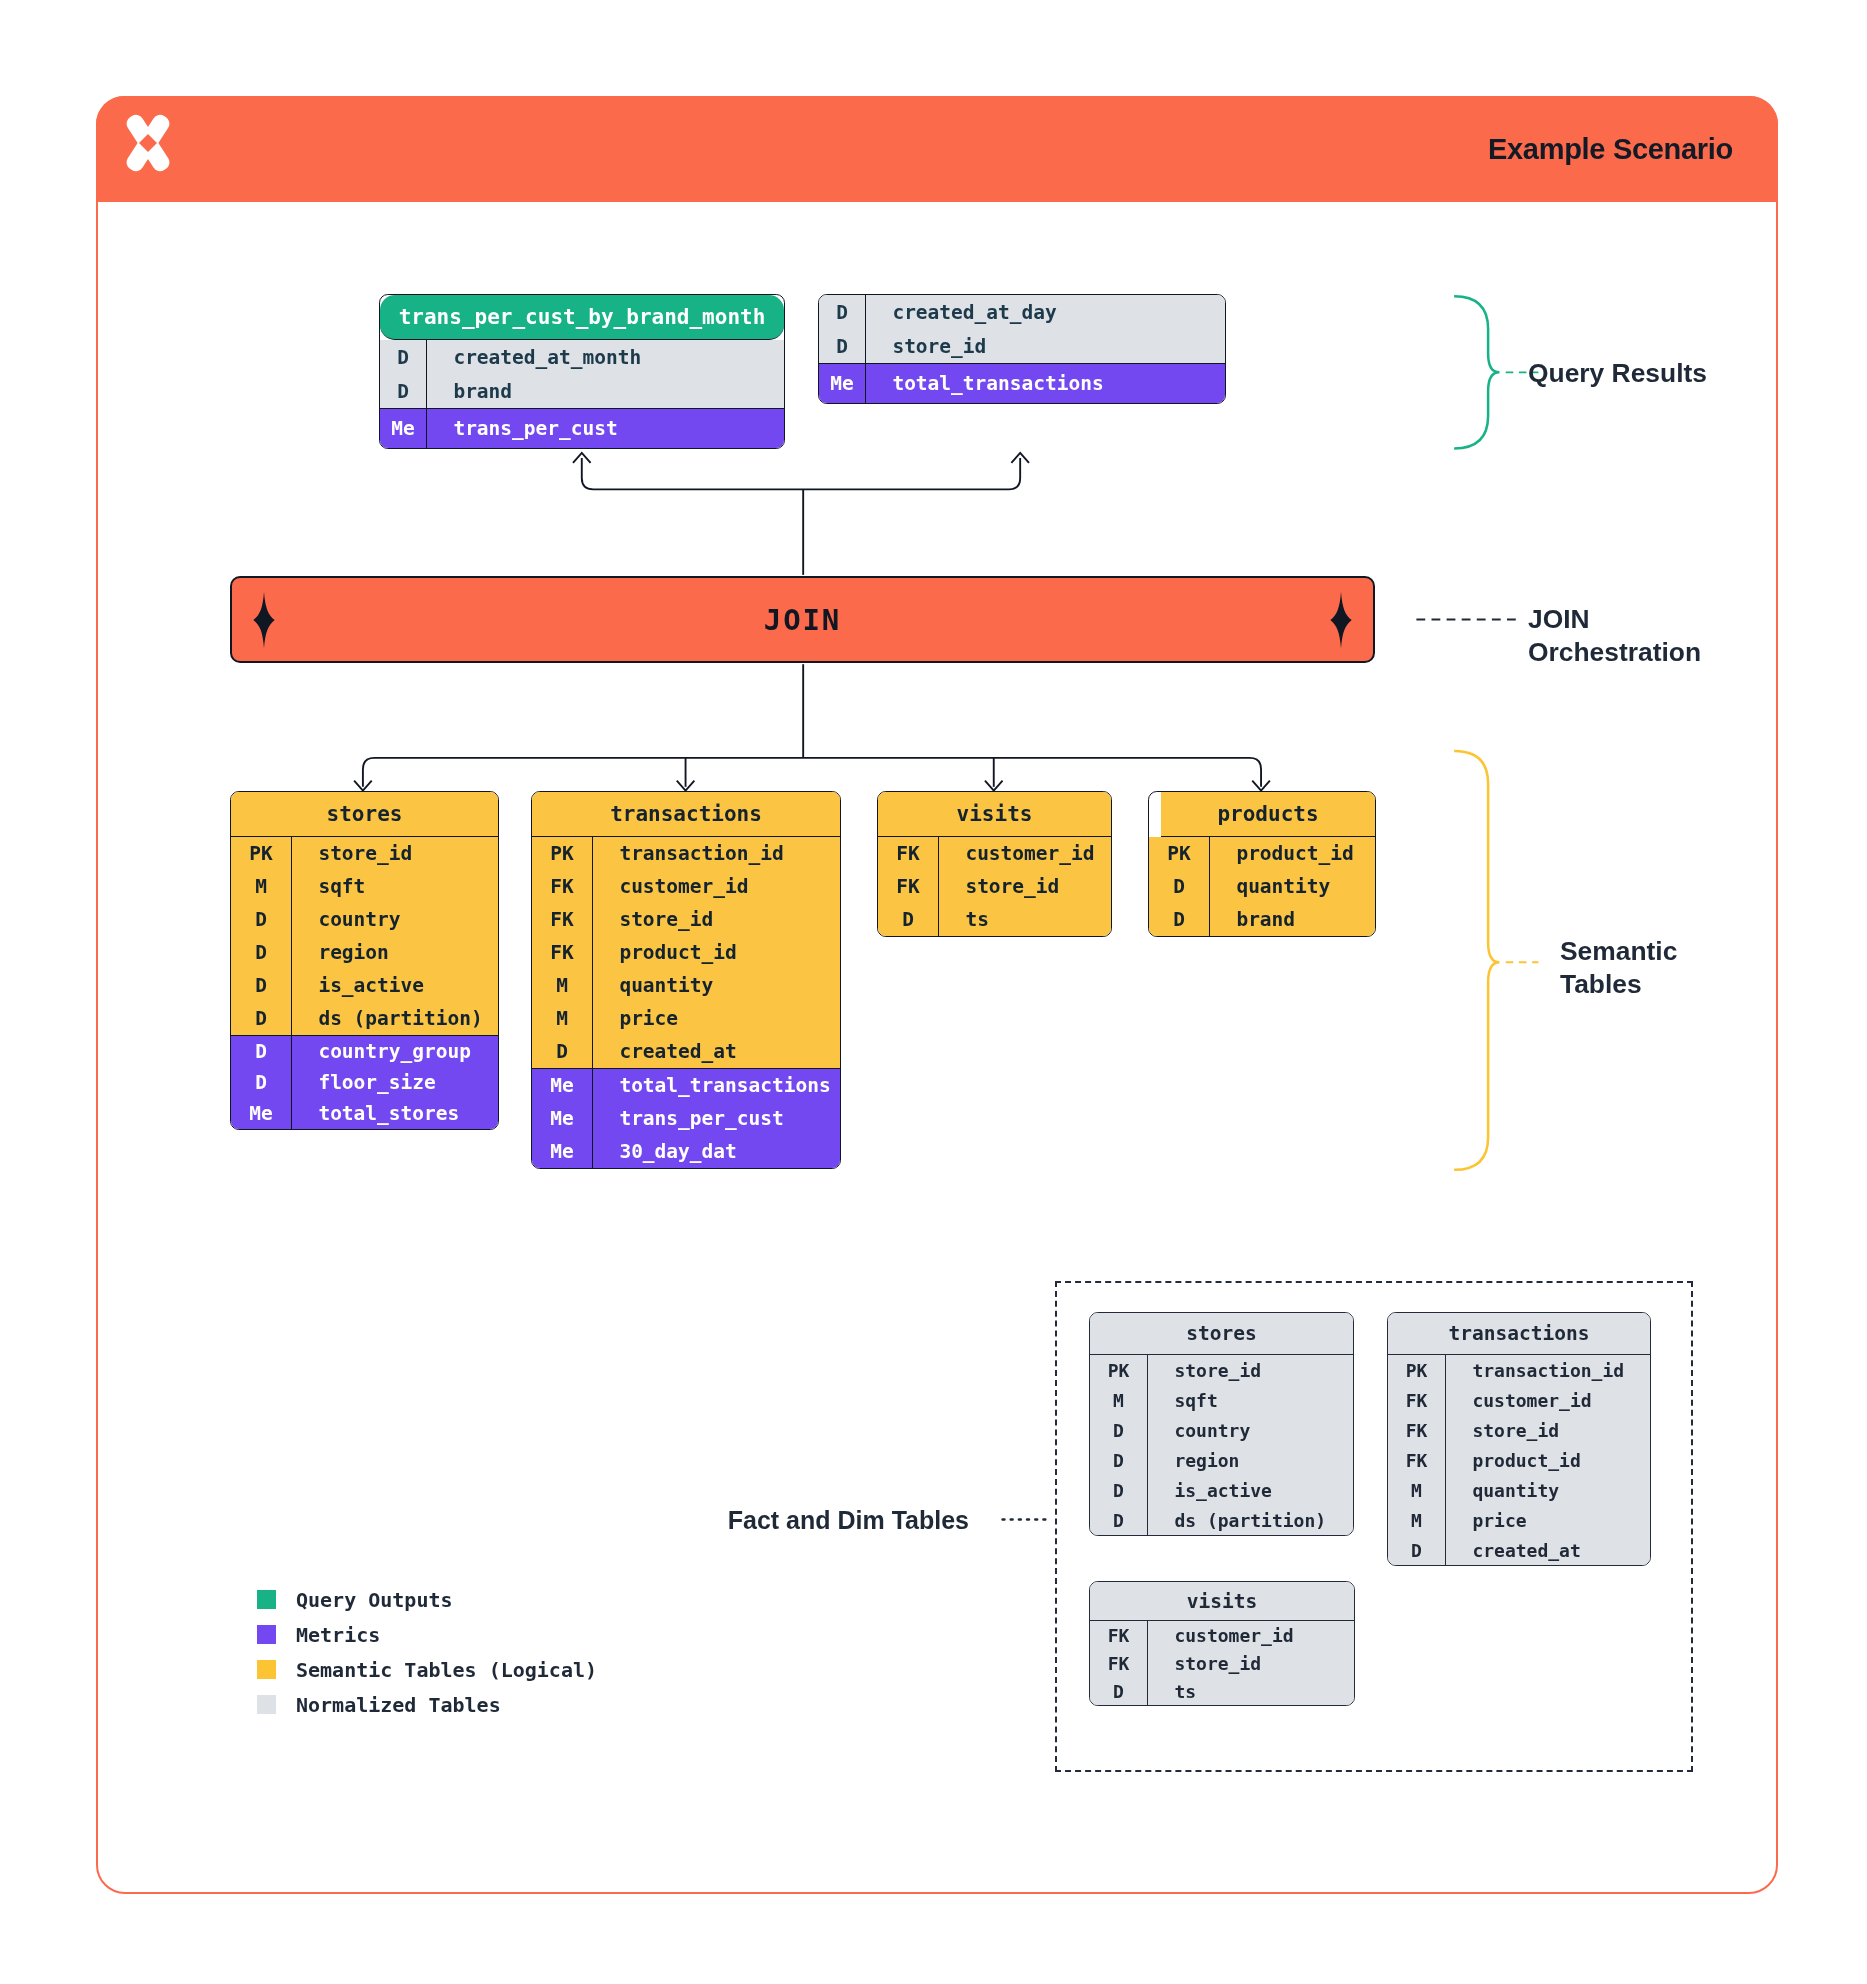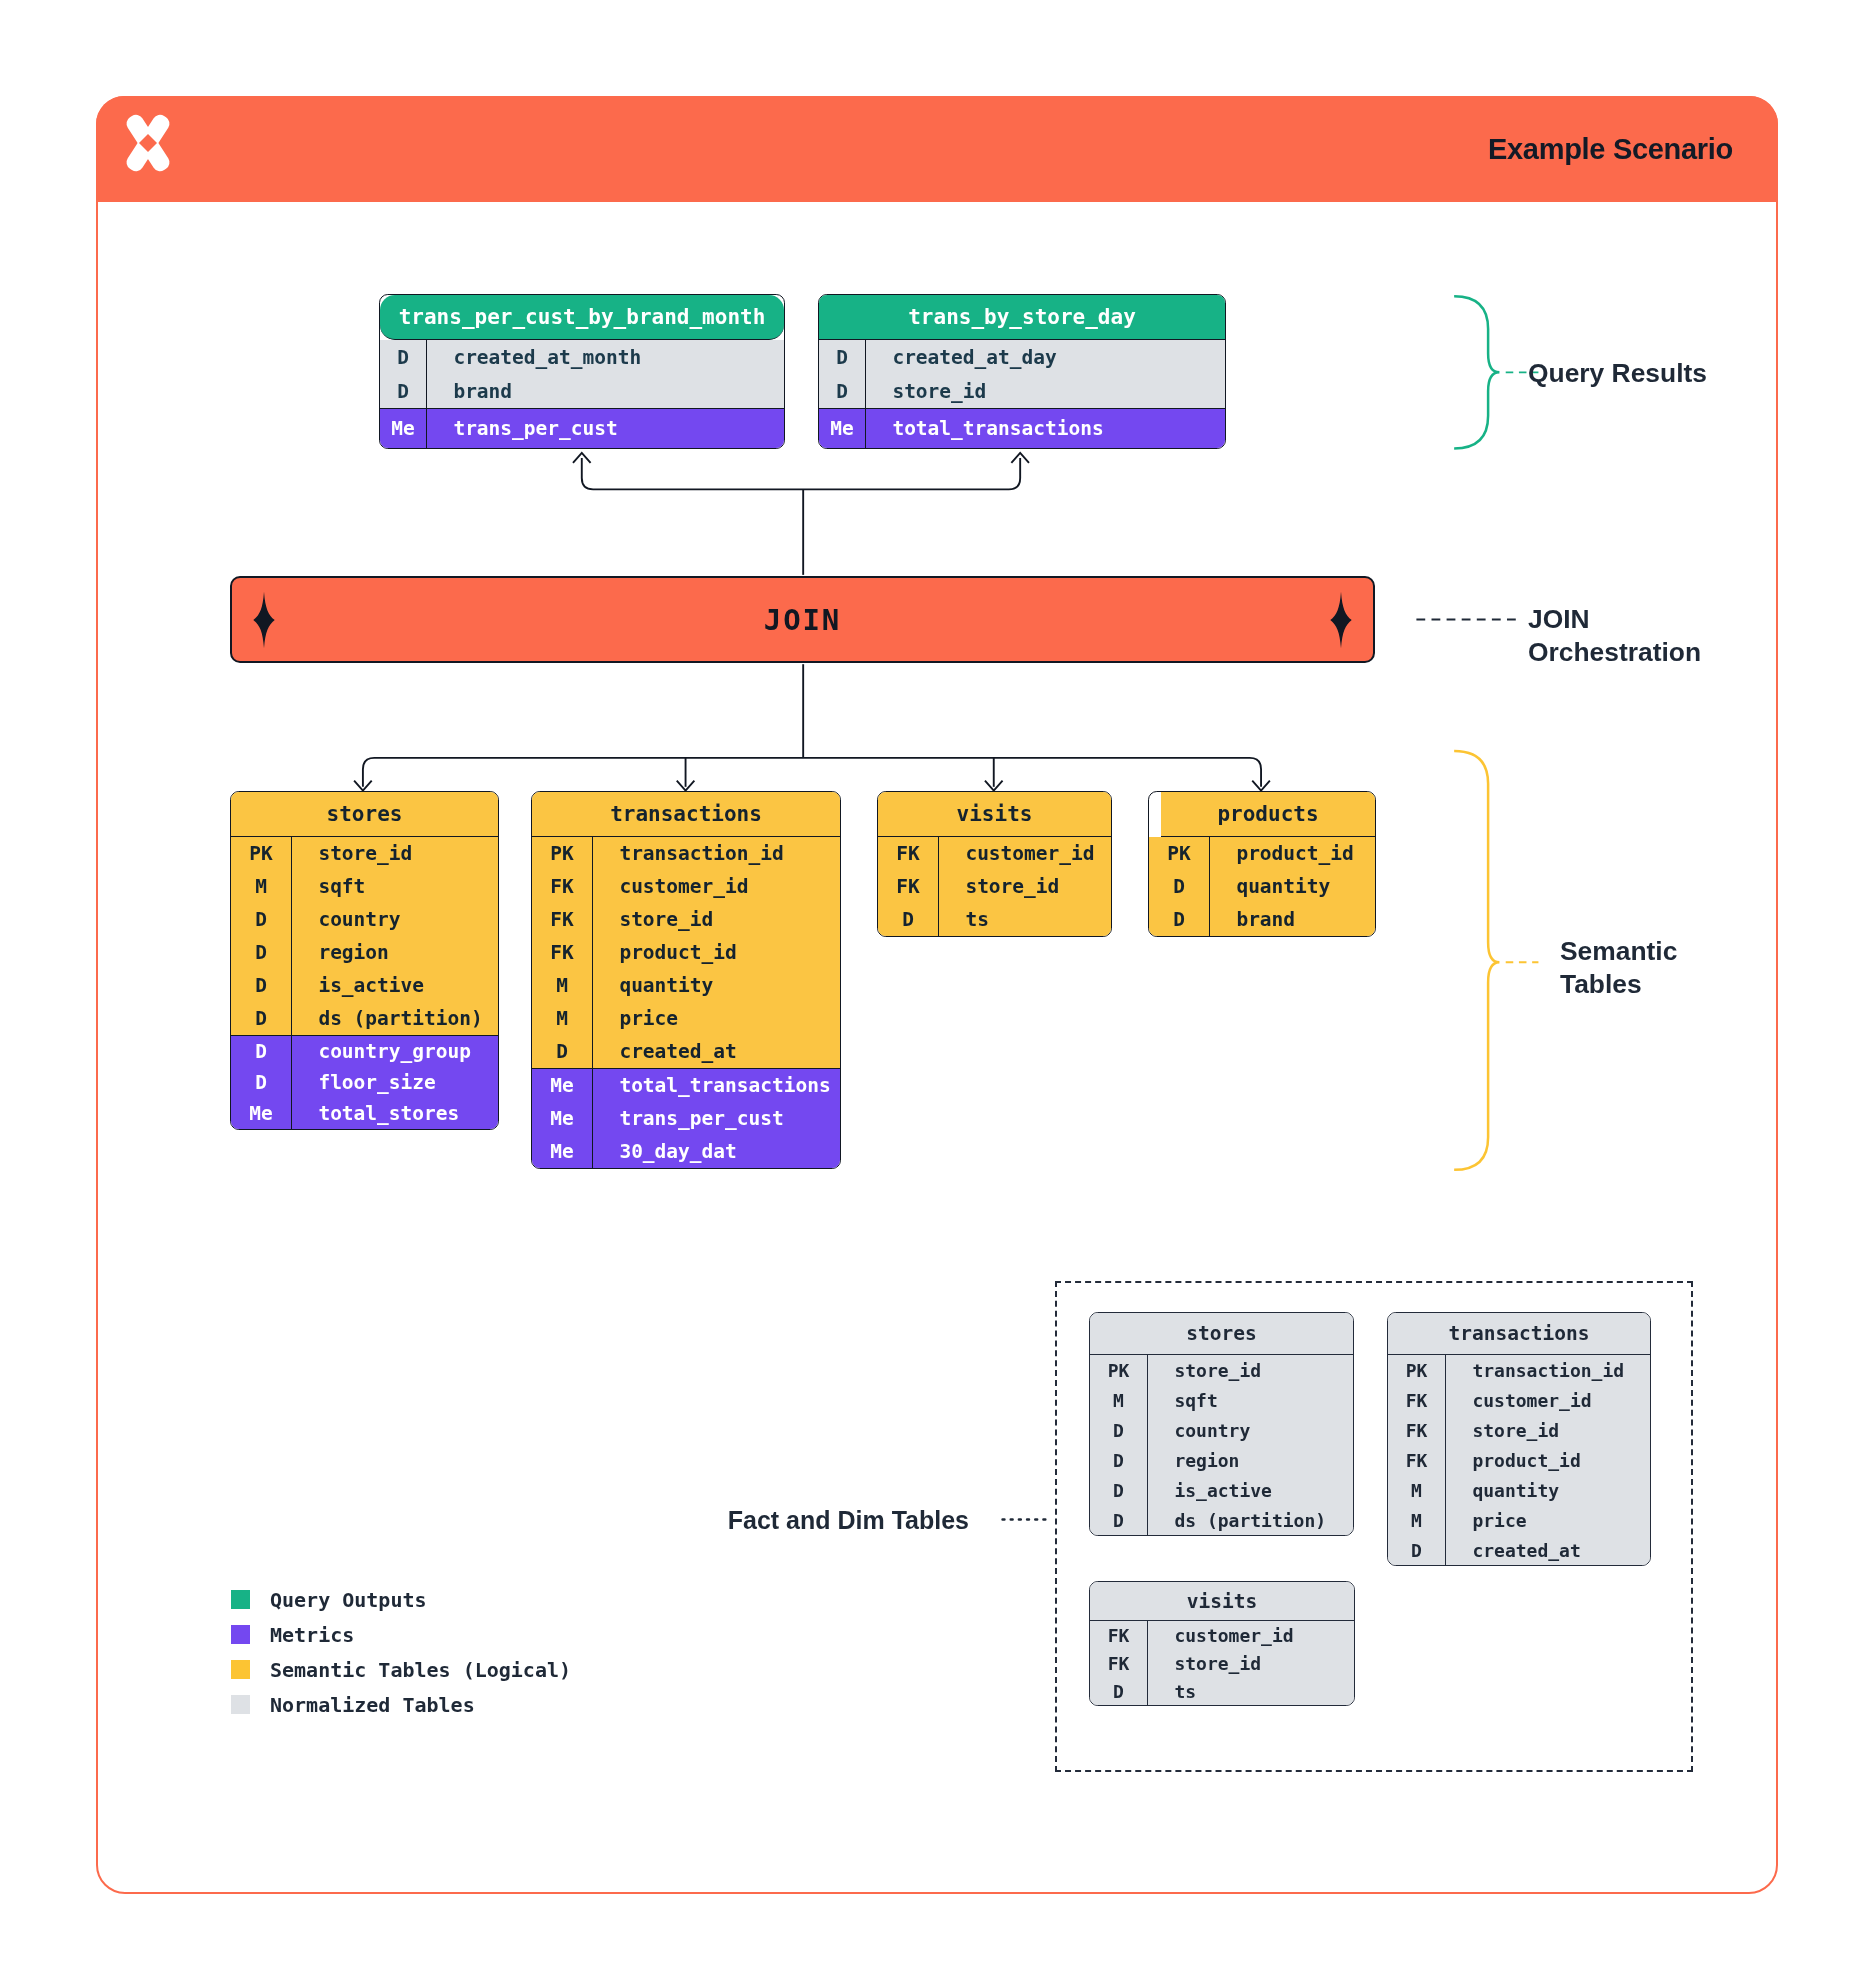--- a/index.html
+++ b/index.html
@@ -55,21 +55,21 @@
   
   .ann{position:absolute;font-weight:700;font-size:26.4px;line-height:33px;color:#1F2937;white-space:nowrap;}
   .ann-right{text-align:right;}
 
   
   .dotted-box{left:1055px;top:1281px;width:638px;height:491px;
         border:2.5px dashed #232B3A;box-sizing:border-box;background:transparent;}
 
   
   .legend{left:231px;top:1582px;}
-  .legend-row{display:flex;align-items:center;height:35px;}
+  .legend-row{display:flex;align-items:center;height:35px;margin-left:26px;}
   .legend-swatch{width:19px;height:19px;margin-right:20px;flex:0 0 19px;}
   .legend-label{font-family:"DejaVu Sans Mono",monospace;font-weight:700;font-size:20px;color:#1F2937;white-space:nowrap;}
 
   svg.overlay{position:absolute;left:0;top:0;pointer-events:none;}
 </style>
 </head>
 <body>
 
 <div class="abs card"></div>
 <div class="abs card-header"></div>
@@ -128,21 +128,20 @@
     </div>
   <div class="tbody purple" style="--rowh:39px;">
       <div class="trow">
         <span class="key">Me</span>
         <span class="val">trans_per_cust</span>
       </div>
     </div>
 </div>
 
 <div class="table qtable" style="left:818px;top:294px;width:406px;--keyw:46px;">
-  <div class="thead green" style="height:45px;">trans_by_store_day</div>
   <div class="tbody gray" style="--rowh:34px;">
       <div class="trow">
         <span class="key">D</span>
         <span class="val">created_at_day</span>
       </div>
       <div class="trow">
         <span class="key">D</span>
         <span class="val">store_id</span>
       </div>
     </div>

